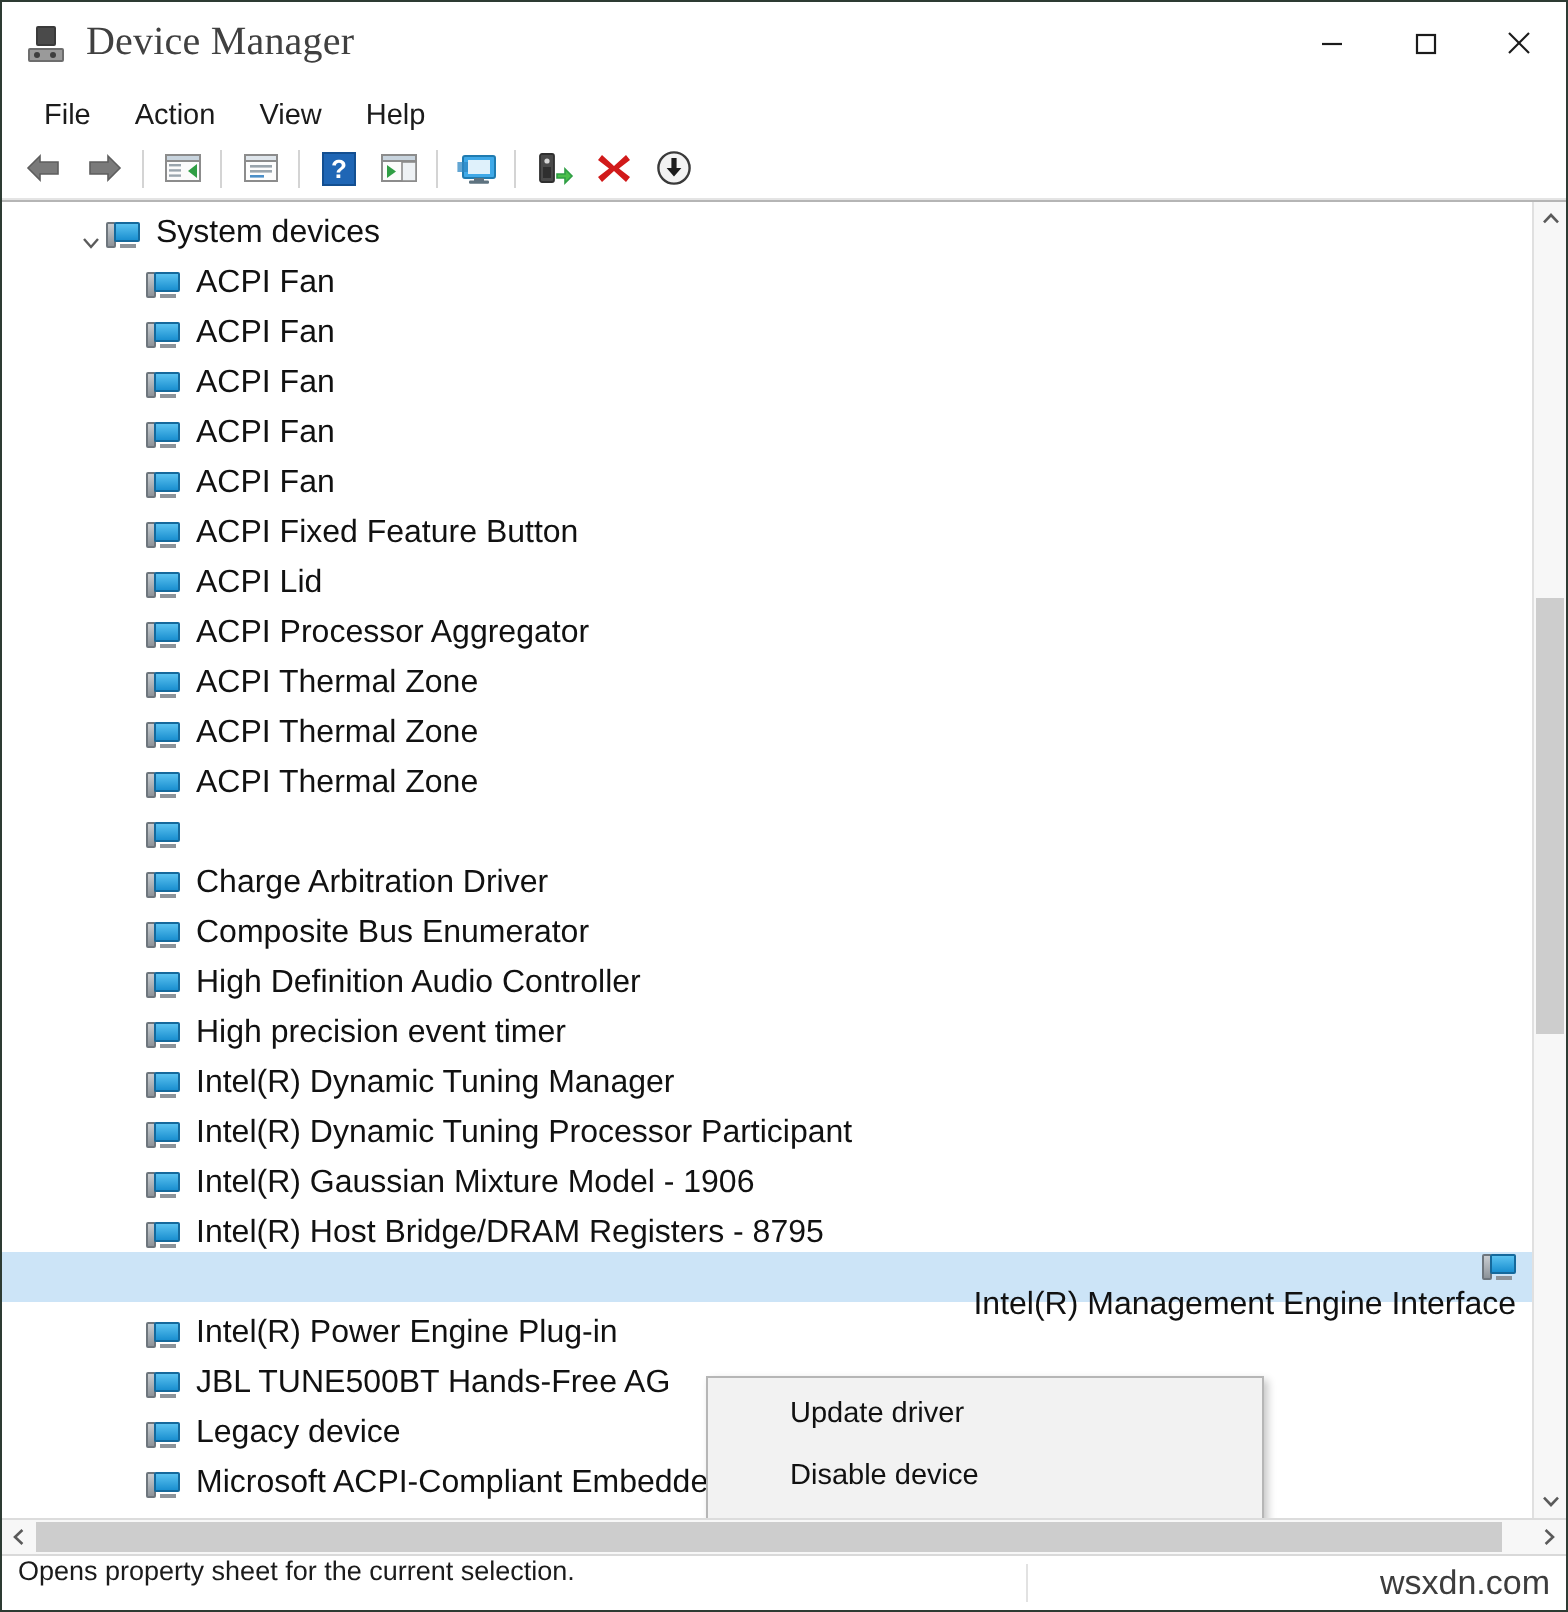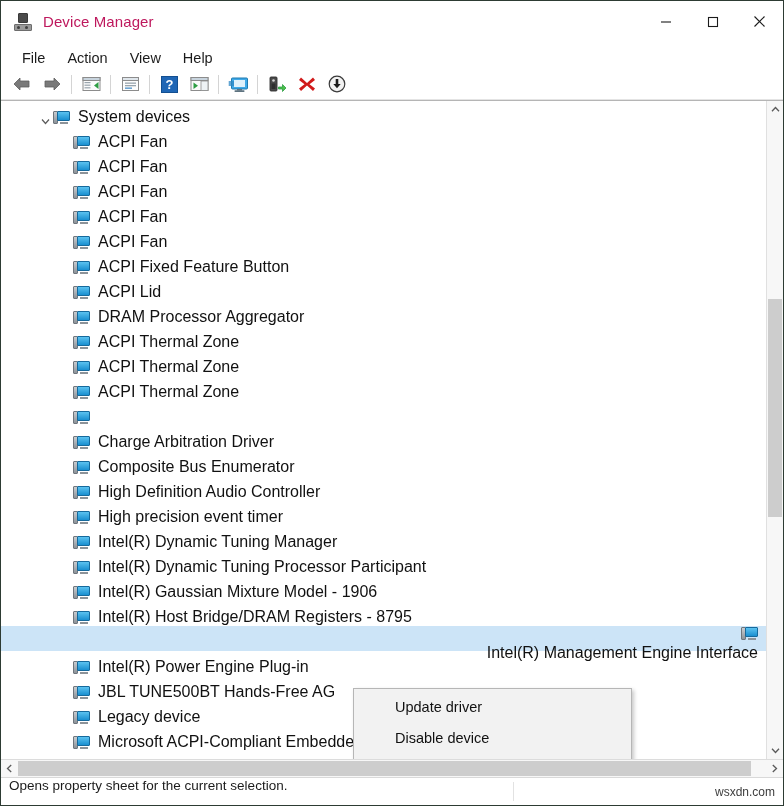--- a/index.html
+++ b/index.html
@@ -28,22 +28,22 @@
     margin-left: 12px; margin-right: 10px;
     position: relative; flex: 0 0 20px;
   }
   .ti-base { position:absolute; left:1px; bottom:1px; width:18px; height:7px;
              background:#9a9a9a; border:1px solid #6d6d6d; border-radius:1px; }
   .ti-body { position:absolute; left:5px; top:1px; width:10px; height:10px;
              background:#4a4a4a; border:1px solid #3a3a3a; border-radius:1px; }
   .ti-dot1 { position:absolute; left:4px; bottom:3px; width:3px; height:3px; background:#3f3f3f; border-radius:50%;}
   .ti-dot2 { position:absolute; left:12px; bottom:3px; width:3px; height:3px; background:#3f3f3f; border-radius:50%;}
   .title-text {
-    font-size: 15px; color: #be185d; letter-spacing: .1px;
-    font-family: Liberation Sans, sans-serif;
+    font-size: 20px; color: #404040; letter-spacing: .1px;
+    font-family: Liberation Serif, serif;
   }
   .caption-buttons { margin-left: auto; display: flex; height: 41px; }
   .cap-btn {
     width: 47px; height: 41px;
     display: flex; align-items: center; justify-content: center;
     color: #1b1b1b;
   }
   .cap-btn svg { display: block; }
 
   
@@ -168,21 +168,21 @@
     font-size: 13.5px; color: #1b1b1b;
     padding-left: 8px;
     position: relative;
   }
   .status-sep {
     position: absolute; left: 512px; top: 4px; bottom: 4px;
     width: 1px; background: #e2e2e2;
   }
   .watermark {
     position: absolute; right: 8px; top: 50%; transform: translateY(-50%);
-    font-size: 12px; color: #3d3d3d;
+    font-size: 17px; color: #3d3d3d;
   }
 
   
   .ctxmenu {
     position: absolute;
     left: 312px; top: 587px;
     width: 279px;
     background: #f2f2f2;
     border: 1px solid #b6b6b6;
     box-shadow: 2px 2px 4px rgba(0,0,0,.22);
@@ -406,21 +406,21 @@
             <div class="stand"></div>
           </div>
         <div class="row-label">ACPI Lid</div>
       </div>
       <div class="row ind2">
         <div class="dev-icon">
             <div class="tower"></div>
             <div class="mon"></div>
             <div class="stand"></div>
           </div>
-        <div class="row-label">DRAM Processor Aggregator</div>
+        <div class="row-label">ACPI Processor Aggregator</div>
       </div>
       <div class="row ind2">
         <div class="dev-icon">
             <div class="tower"></div>
             <div class="mon"></div>
             <div class="stand"></div>
           </div>
         <div class="row-label">ACPI Thermal Zone</div>
       </div>
       <div class="row ind2">

